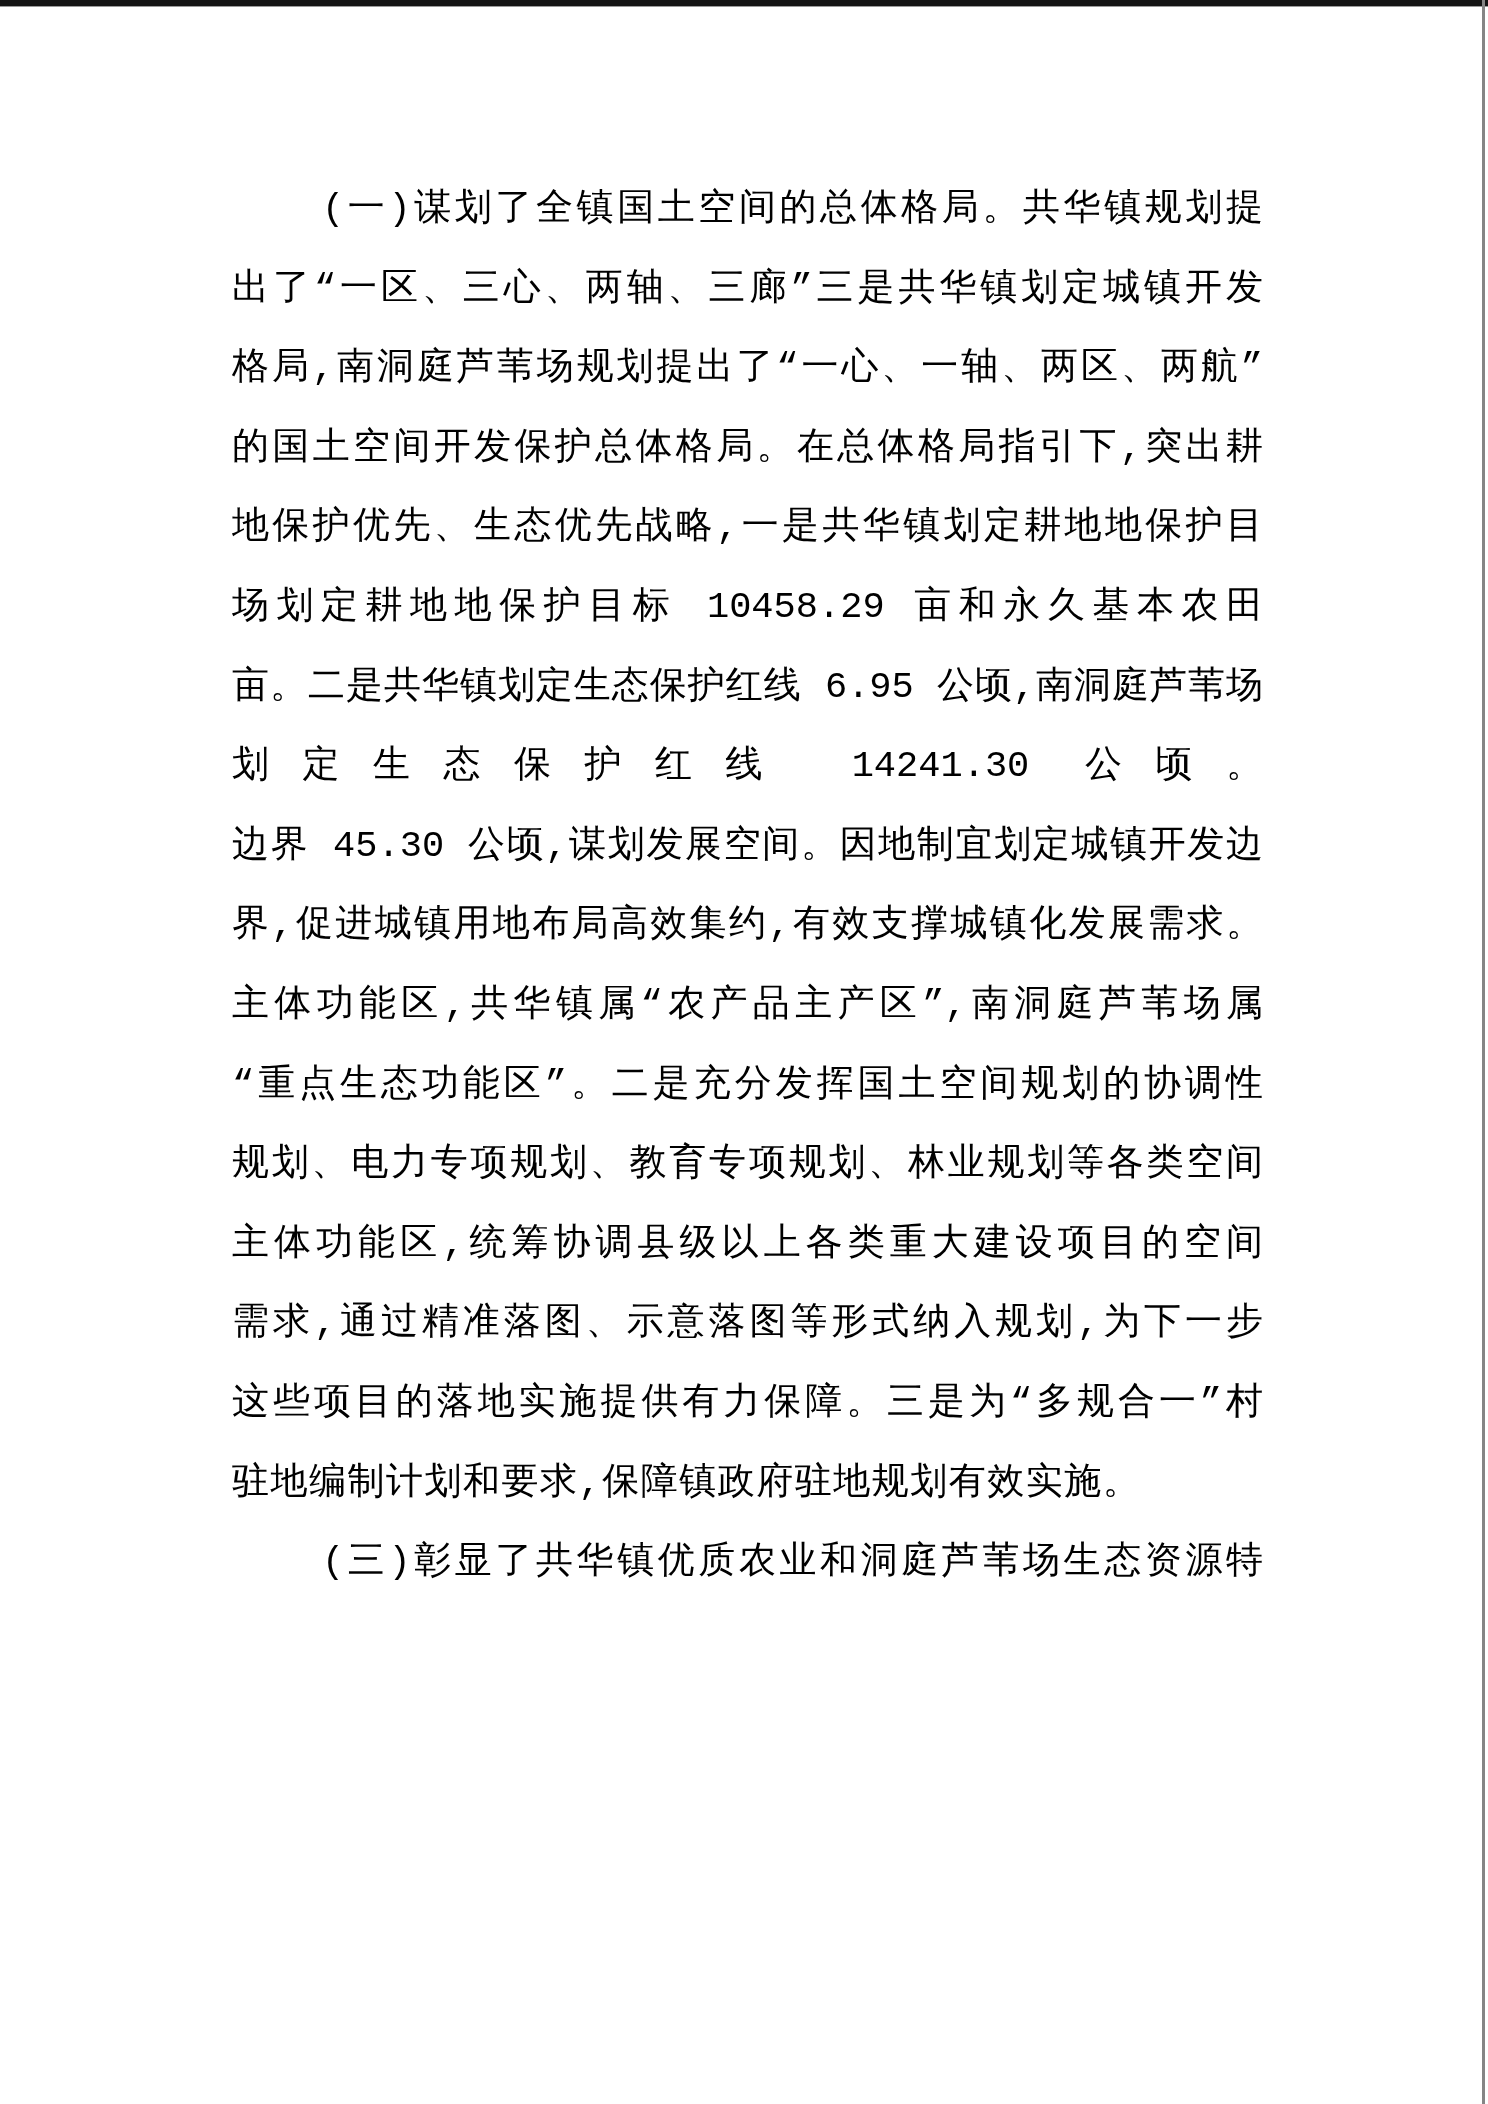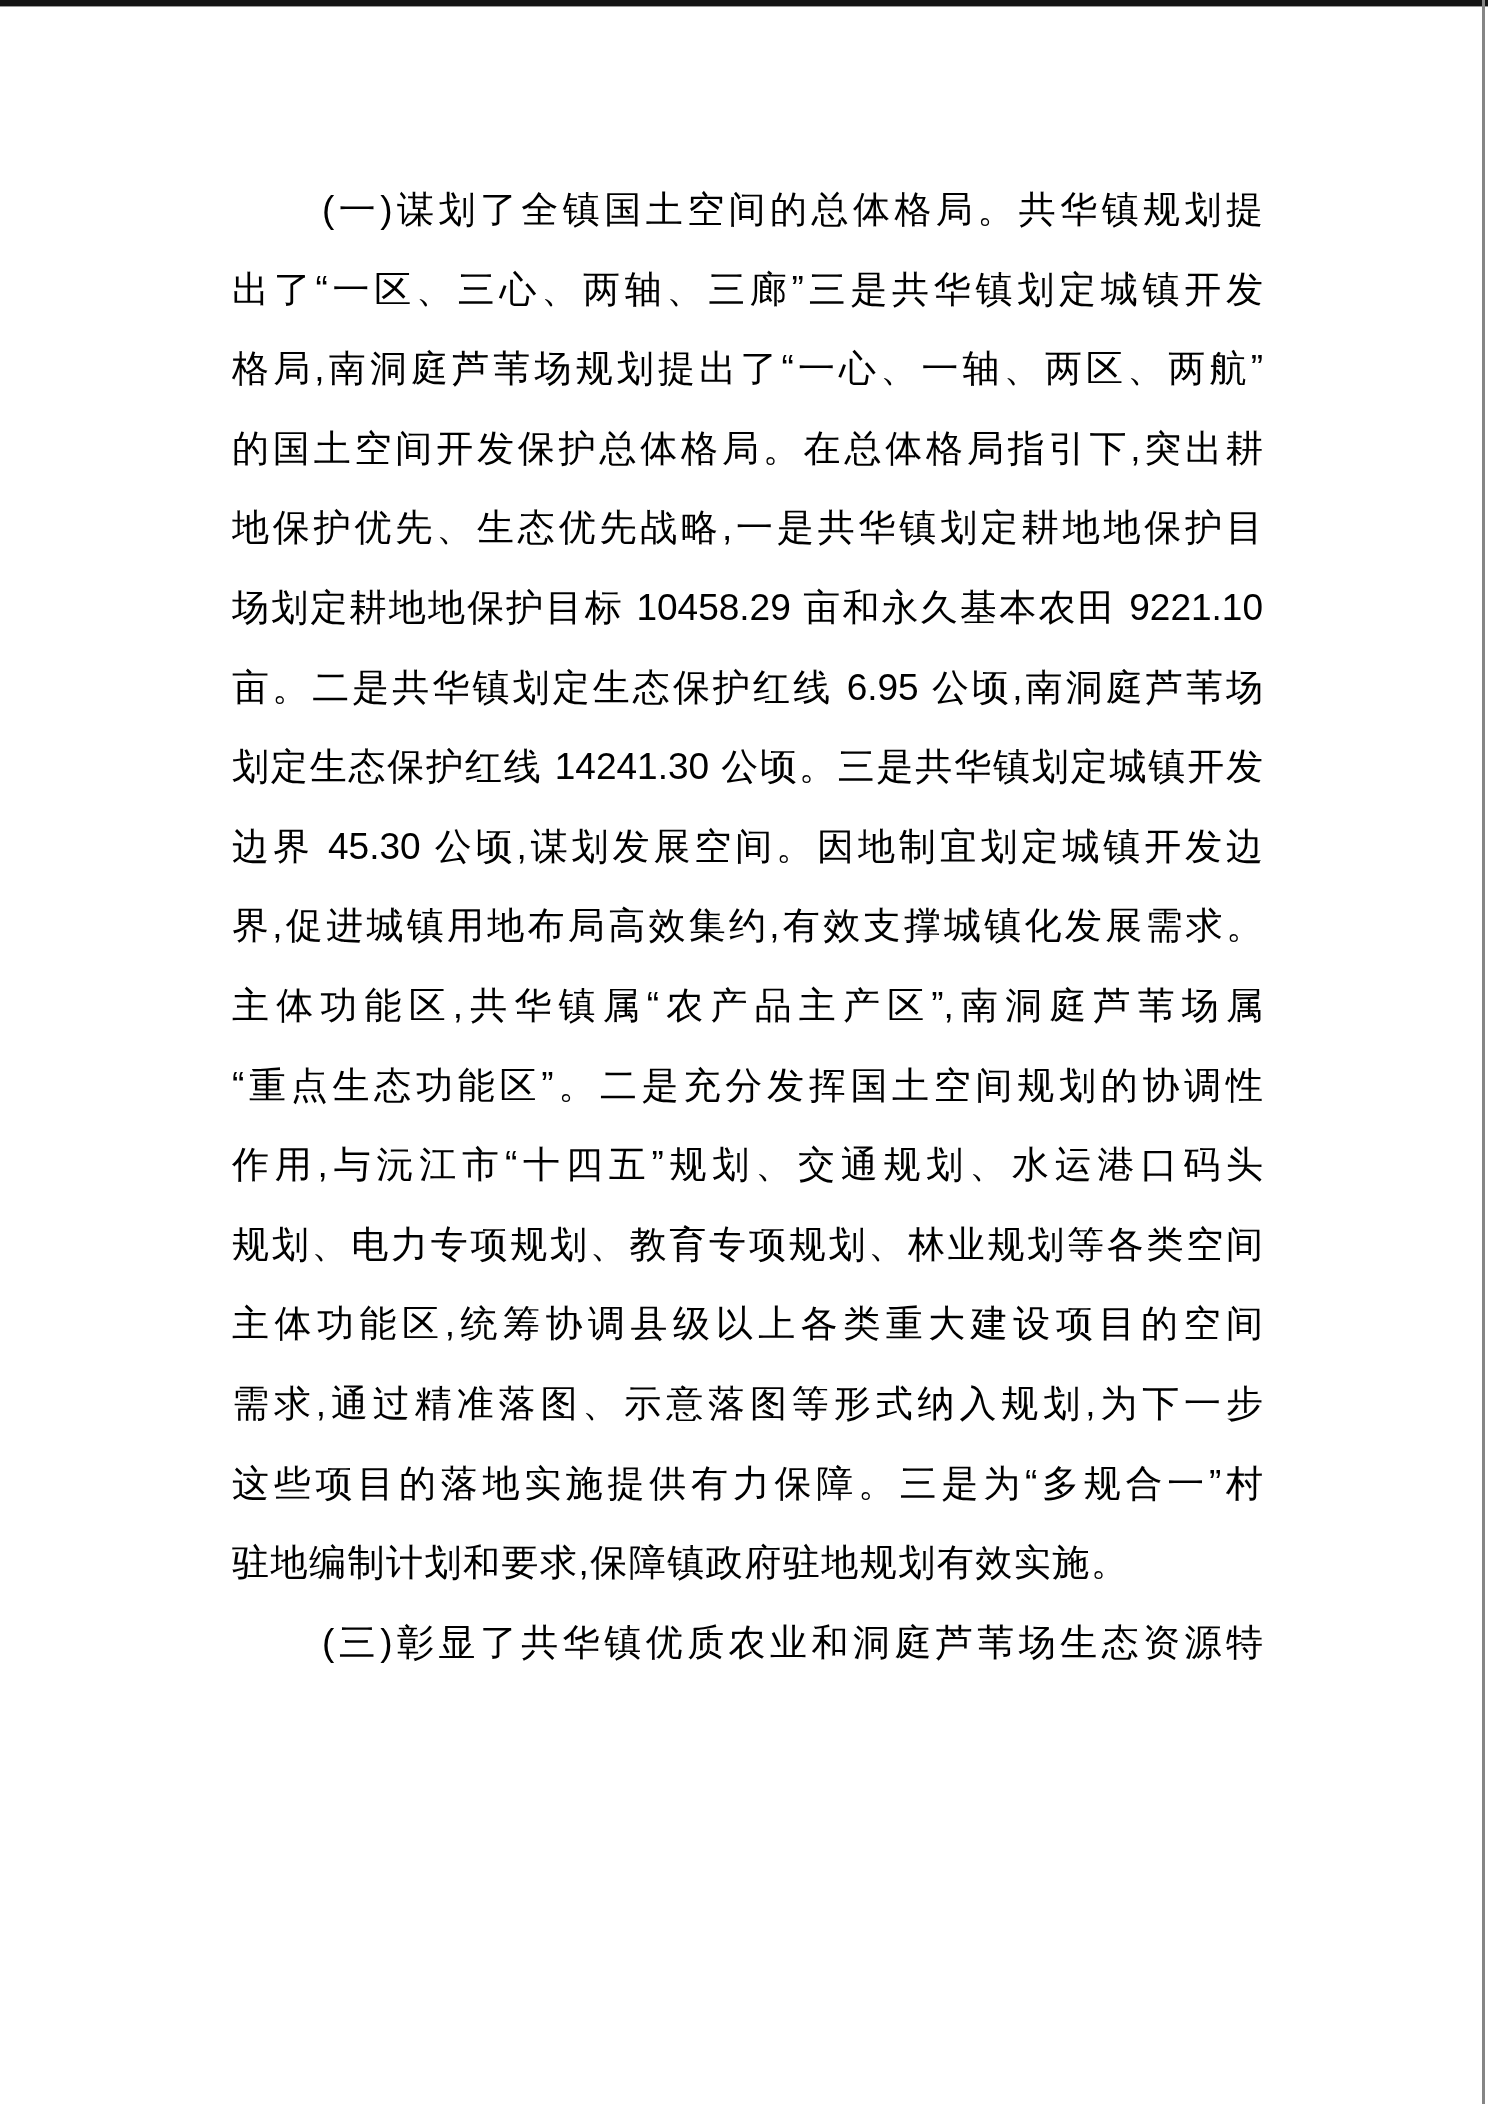--- a/index.html
+++ b/index.html
@@ -6,21 +6,21 @@
     margin: 0;
     padding: 0;
     background: #ffffff;
   }
   .page {
     position: relative;
     width: 1488px;
     height: 2104px;
     background: #ffffff;
     overflow: hidden;
-    font-family: Liberation Sans, sans-serif;
+    font-family: Liberation Mono, monospace;
     color: #000000;
   }
   .top-border {
     position: absolute;
     top: 0; left: 0;
     width: 1488px;
     height: 6px;
     background: #141414;
     border-bottom: 1px solid #9a9a9a;
   }
@@ -68,21 +68,20 @@
       <div class="line">格局,南洞庭芦苇场规划提出了“一心、一轴、两区、两航”</div>
       <div class="line">的国土空间开发保护总体格局。在总体格局指引下,突出耕</div>
       <div class="line">地保护优先、生态优先战略,一是共华镇划定耕地地保护目</div>
       <div class="line">场划定耕地地保护目标 10458.29 亩和永久基本农田 9221.10</div>
       <div class="line">亩。二是共华镇划定生态保护红线 6.95 公顷,南洞庭芦苇场</div>
       <div class="line">划定生态保护红线 14241.30 公顷。三是共华镇划定城镇开发</div>
       <div class="line">边界 45.30 公顷,谋划发展空间。因地制宜划定城镇开发边</div>
       <div class="line">界,促进城镇用地布局高效集约,有效支撑城镇化发展需求。</div>
       <div class="line">主体功能区,共华镇属“农产品主产区”,南洞庭芦苇场属</div>
       <div class="line">“重点生态功能区”。二是充分发挥国土空间规划的协调性</div>
-      <div class="line">作用,与沅江市“十四五”规划、交通规划、水运港口码头</div>
       <div class="line">规划、电力专项规划、教育专项规划、林业规划等各类空间</div>
       <div class="line">主体功能区,统筹协调县级以上各类重大建设项目的空间</div>
       <div class="line">需求,通过精准落图、示意落图等形式纳入规划,为下一步</div>
       <div class="line">这些项目的落地实施提供有力保障。三是为“多规合一”村</div>
       <div class="line para-end">驻地编制计划和要求,保障镇政府驻地规划有效实施。</div>
       <div class="line indent">(三)彰显了共华镇优质农业和洞庭芦苇场生态资源特</div>
     </div>
 </div>
 
 </body></html>

